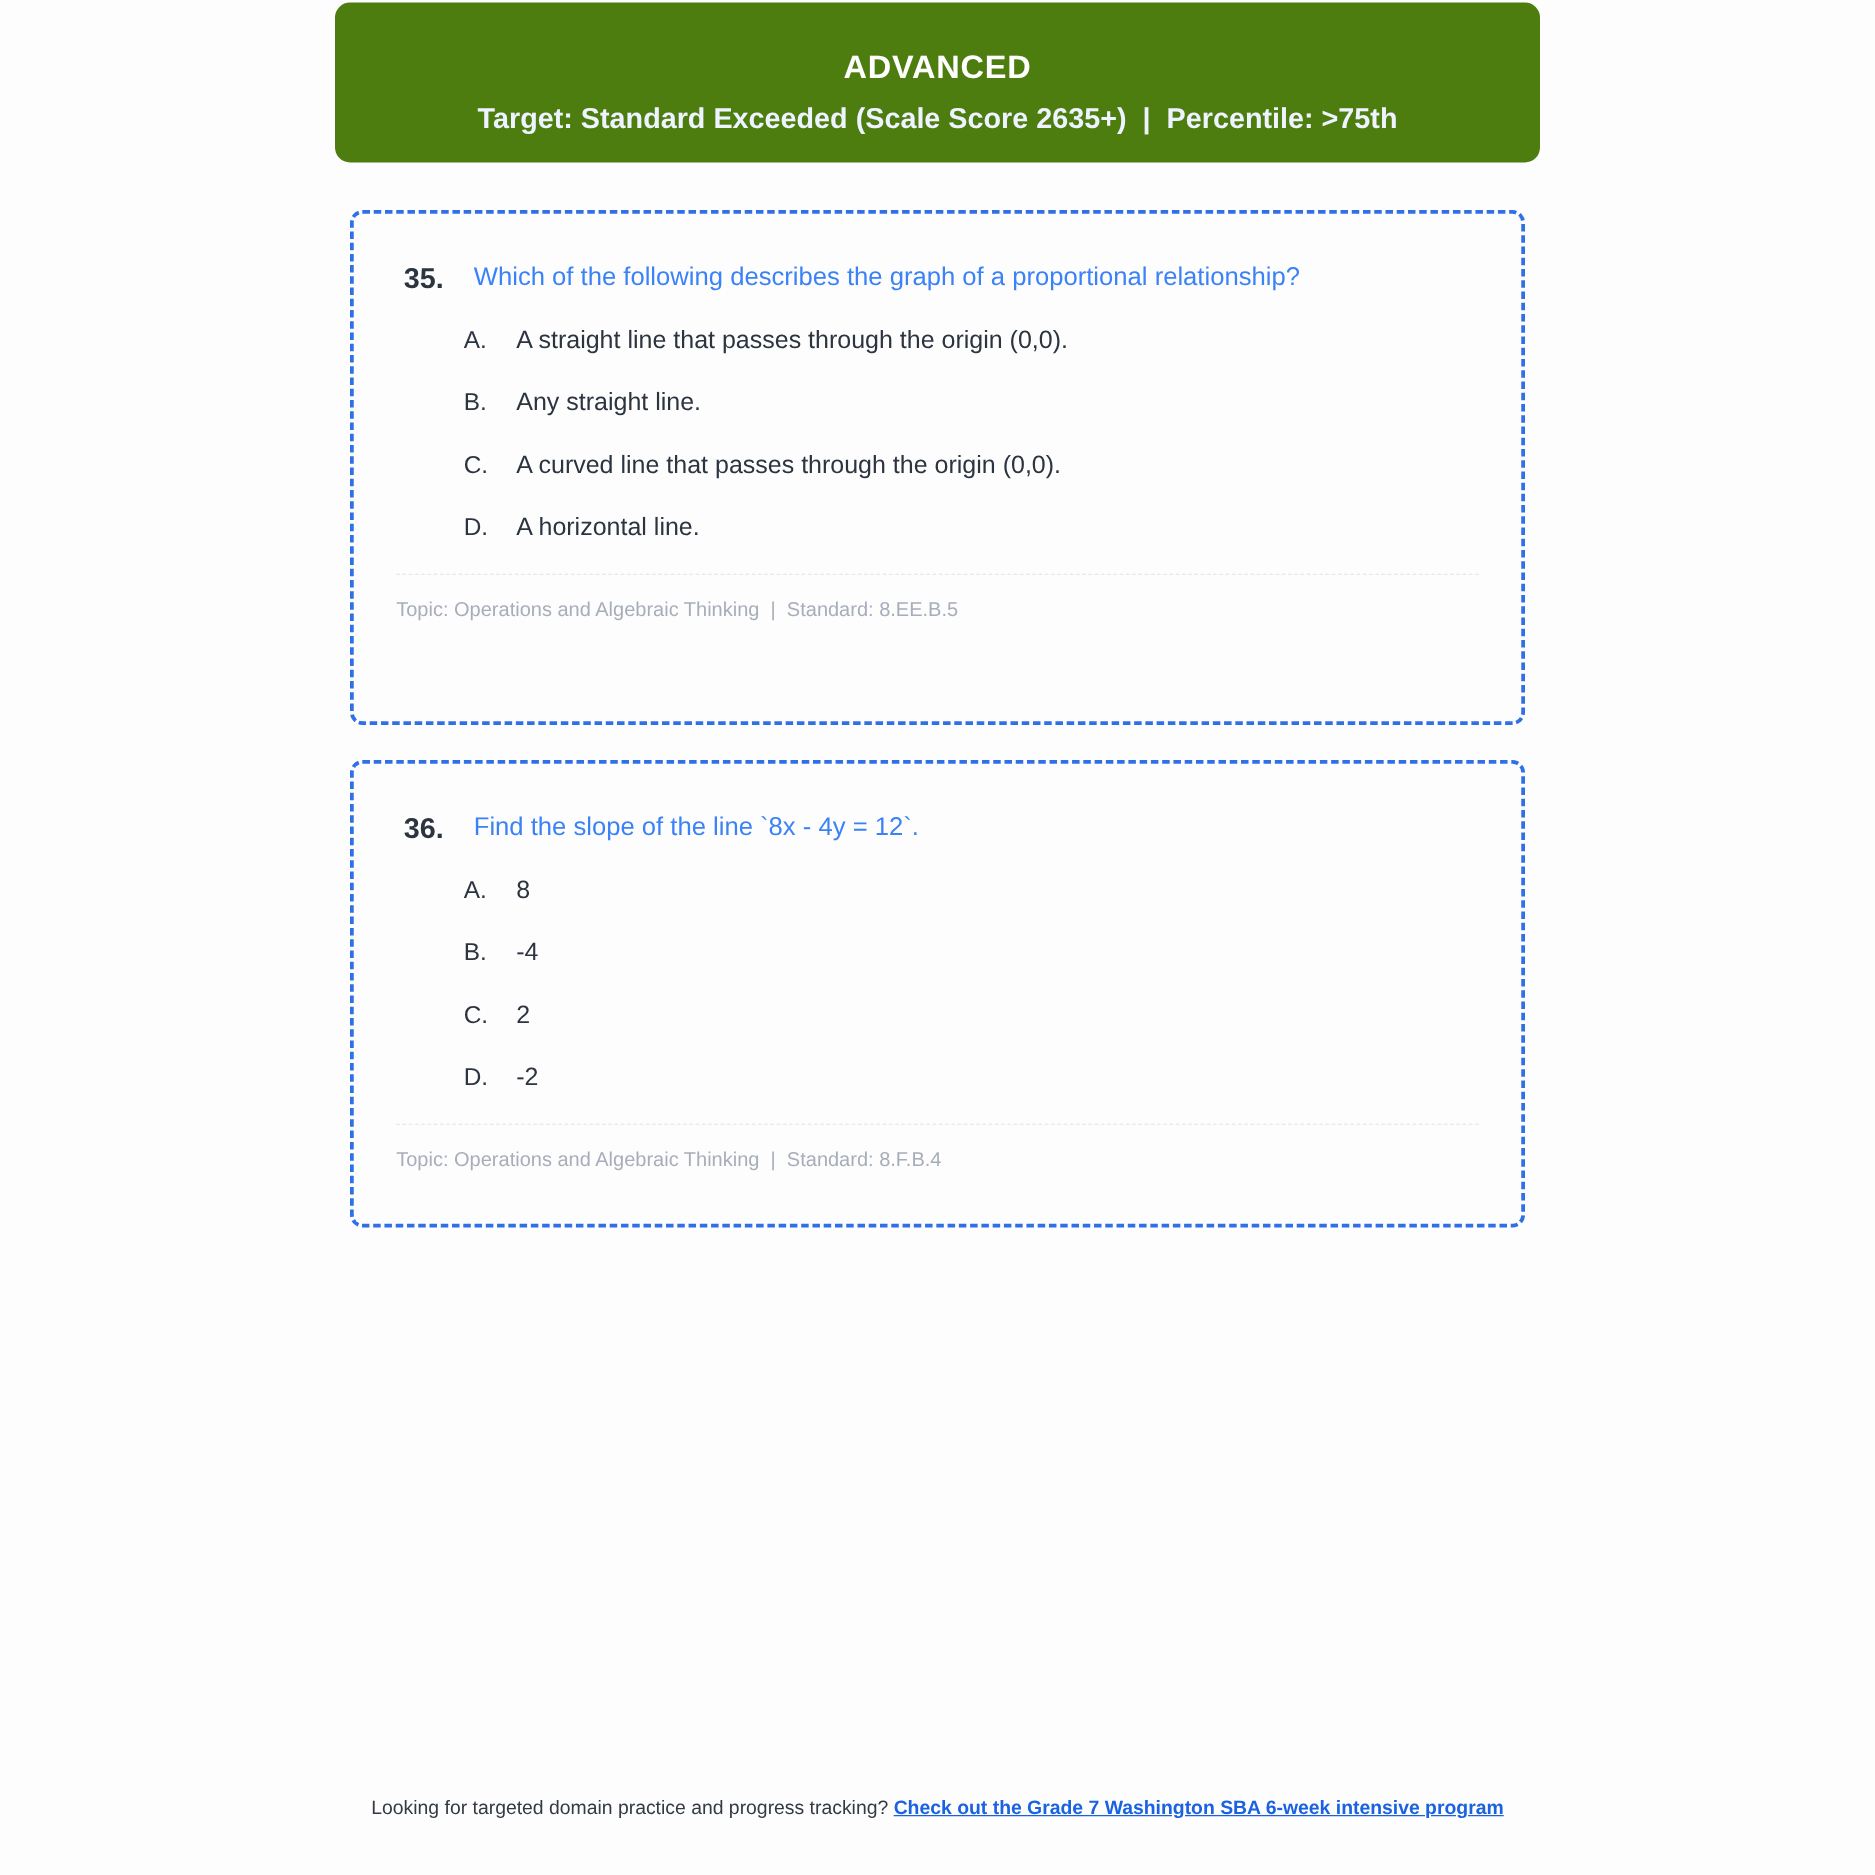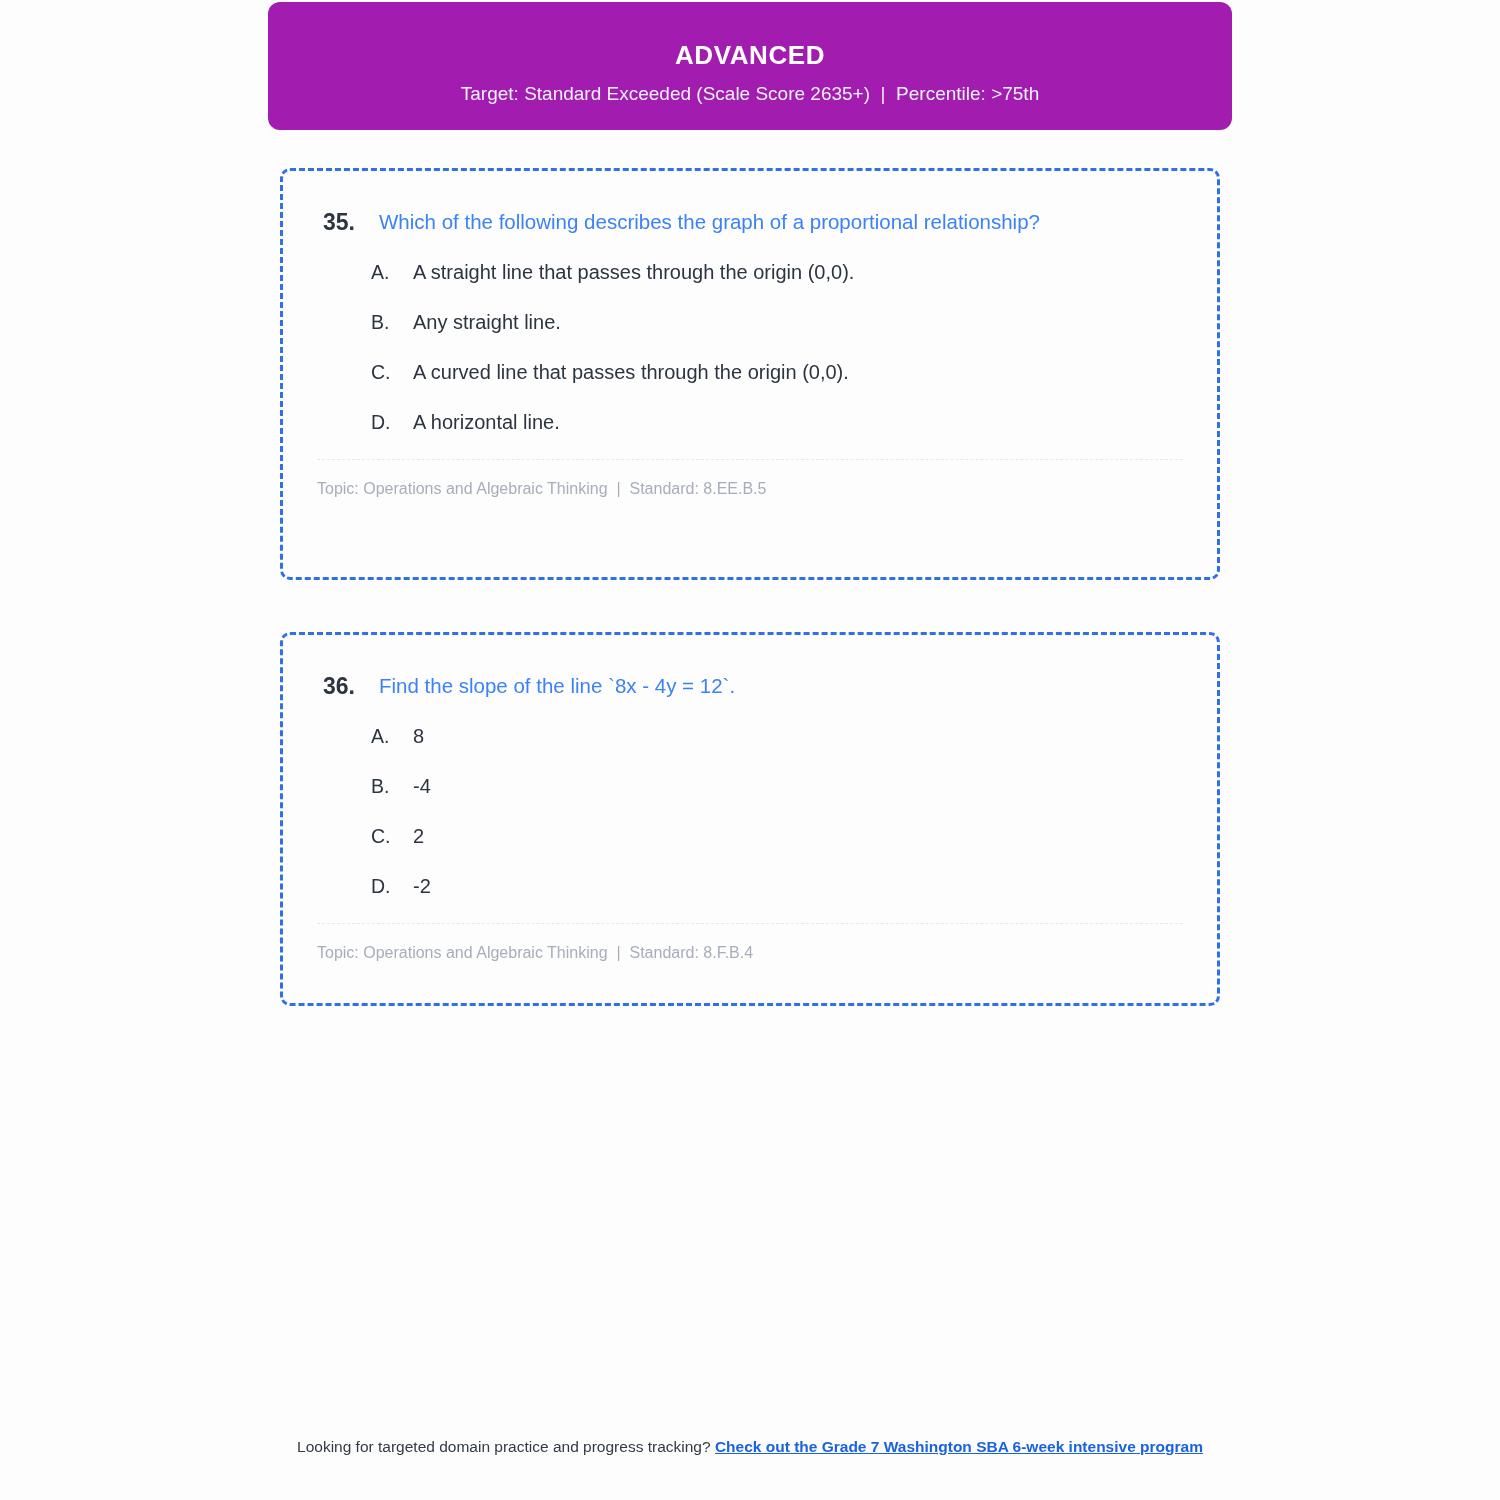--- a/index.html
+++ b/index.html
@@ -23,60 +23,60 @@
     box-sizing: border-box;
   }
 
   
   .level-banner {
     position: absolute;
     left: 268px;
     top: 2px;
     width: 964px;
     height: 128px;
-    background: #a21caf;
+    background: #4d7c0f;
     border-radius: 12px;
     box-sizing: border-box;
     display: flex;
     flex-direction: column;
     align-items: center;
     justify-content: center;
     padding-top: 14px;
   }
   .level-title {
     color: #ffffff;
     font-size: 26px;
     font-weight: bold;
     letter-spacing: 0.6px;
     line-height: 1.2;
     margin: 0 0 12px 0;
     text-align: center;
   }
   .level-subtitle {
     color: #eef3ff;
-    font-size: 19px;
-    font-weight: normal;
+    font-size: 23px;
+    font-weight: bold;
     text-align: right;
     line-height: 1.2;
     white-space: pre;
   }
 
   
   .q-card {
     position: absolute;
     left: 280px;
     width: 940px;
     box-sizing: border-box;
     border: 3px dashed #2f6fe8;
     border-radius: 10px;
     background: transparent;
     padding: 34px 34px 16px 34px;
   }
   #card-35 { top: 168px; height: 412px; }
-  #card-36 { top: 632px; height: 374px; }
+  #card-36 { top: 608px; height: 374px; }
 
   .q-head {
     display: flex;
     align-items: flex-start;
   }
   .q-number {
     font-size: 23px;
     font-weight: bold;
     color: #2c3440;
     width: 62px;

